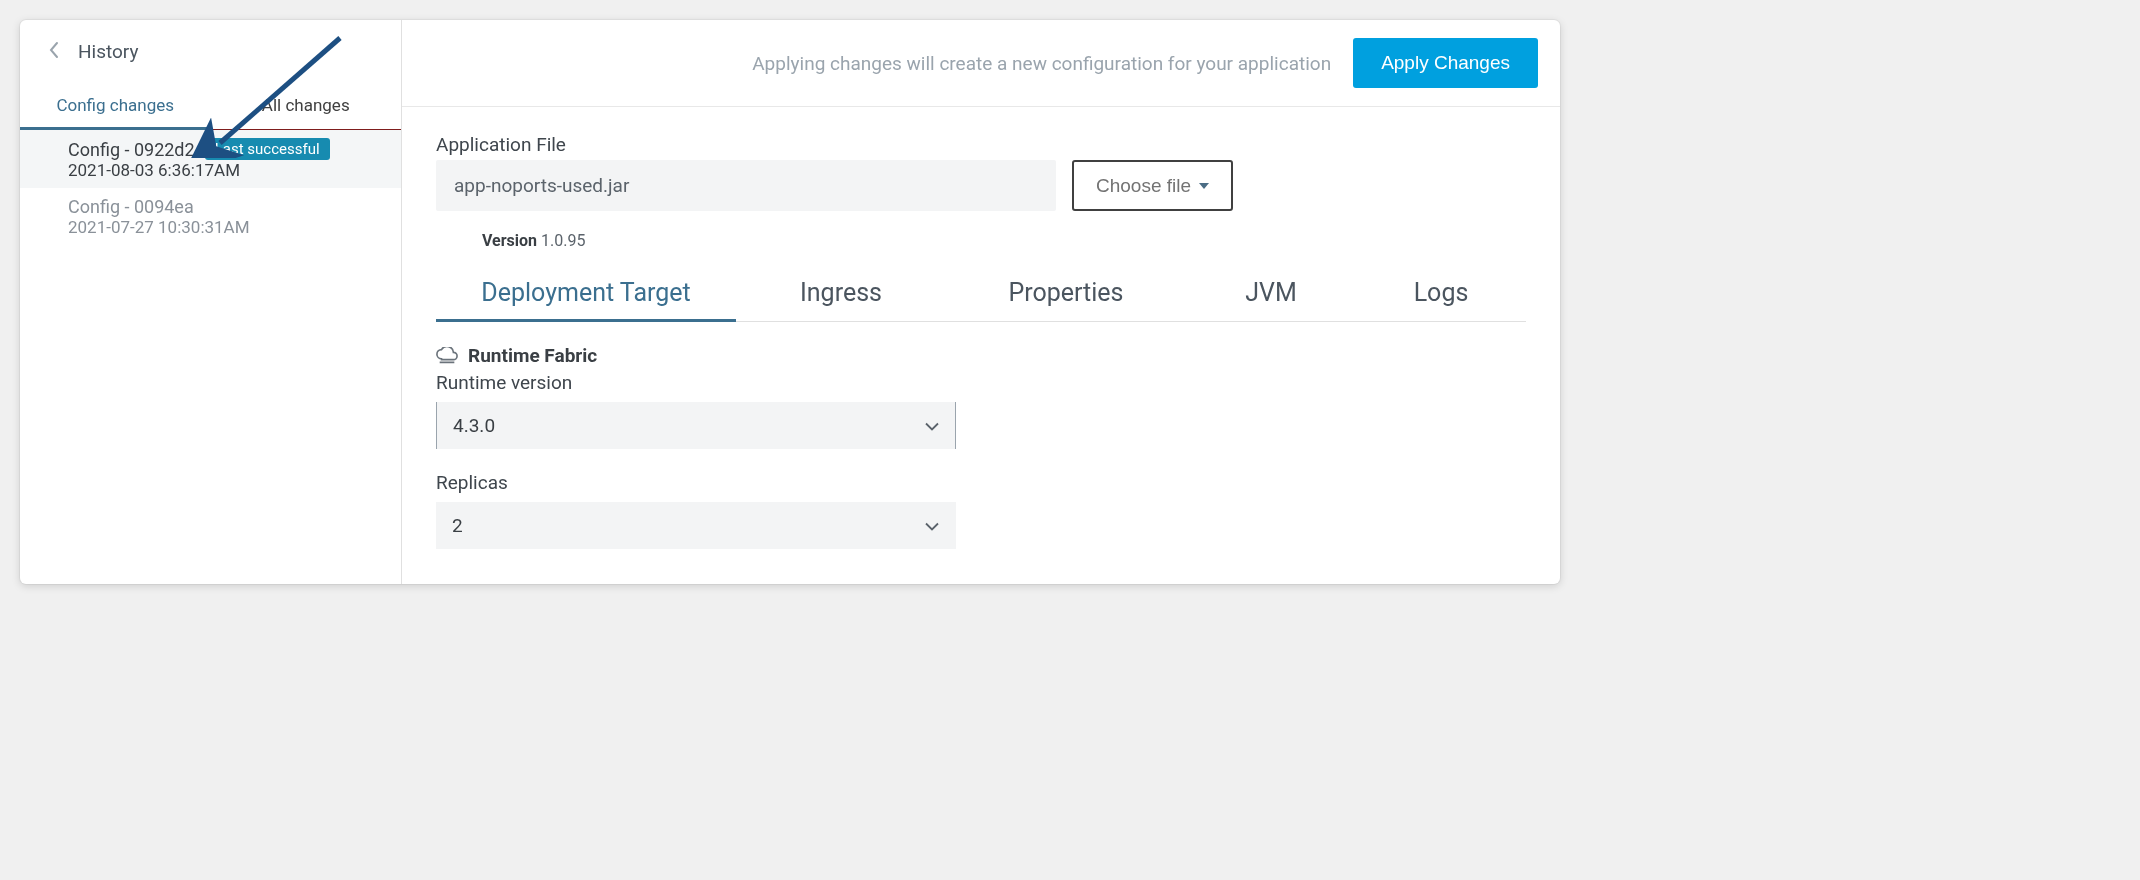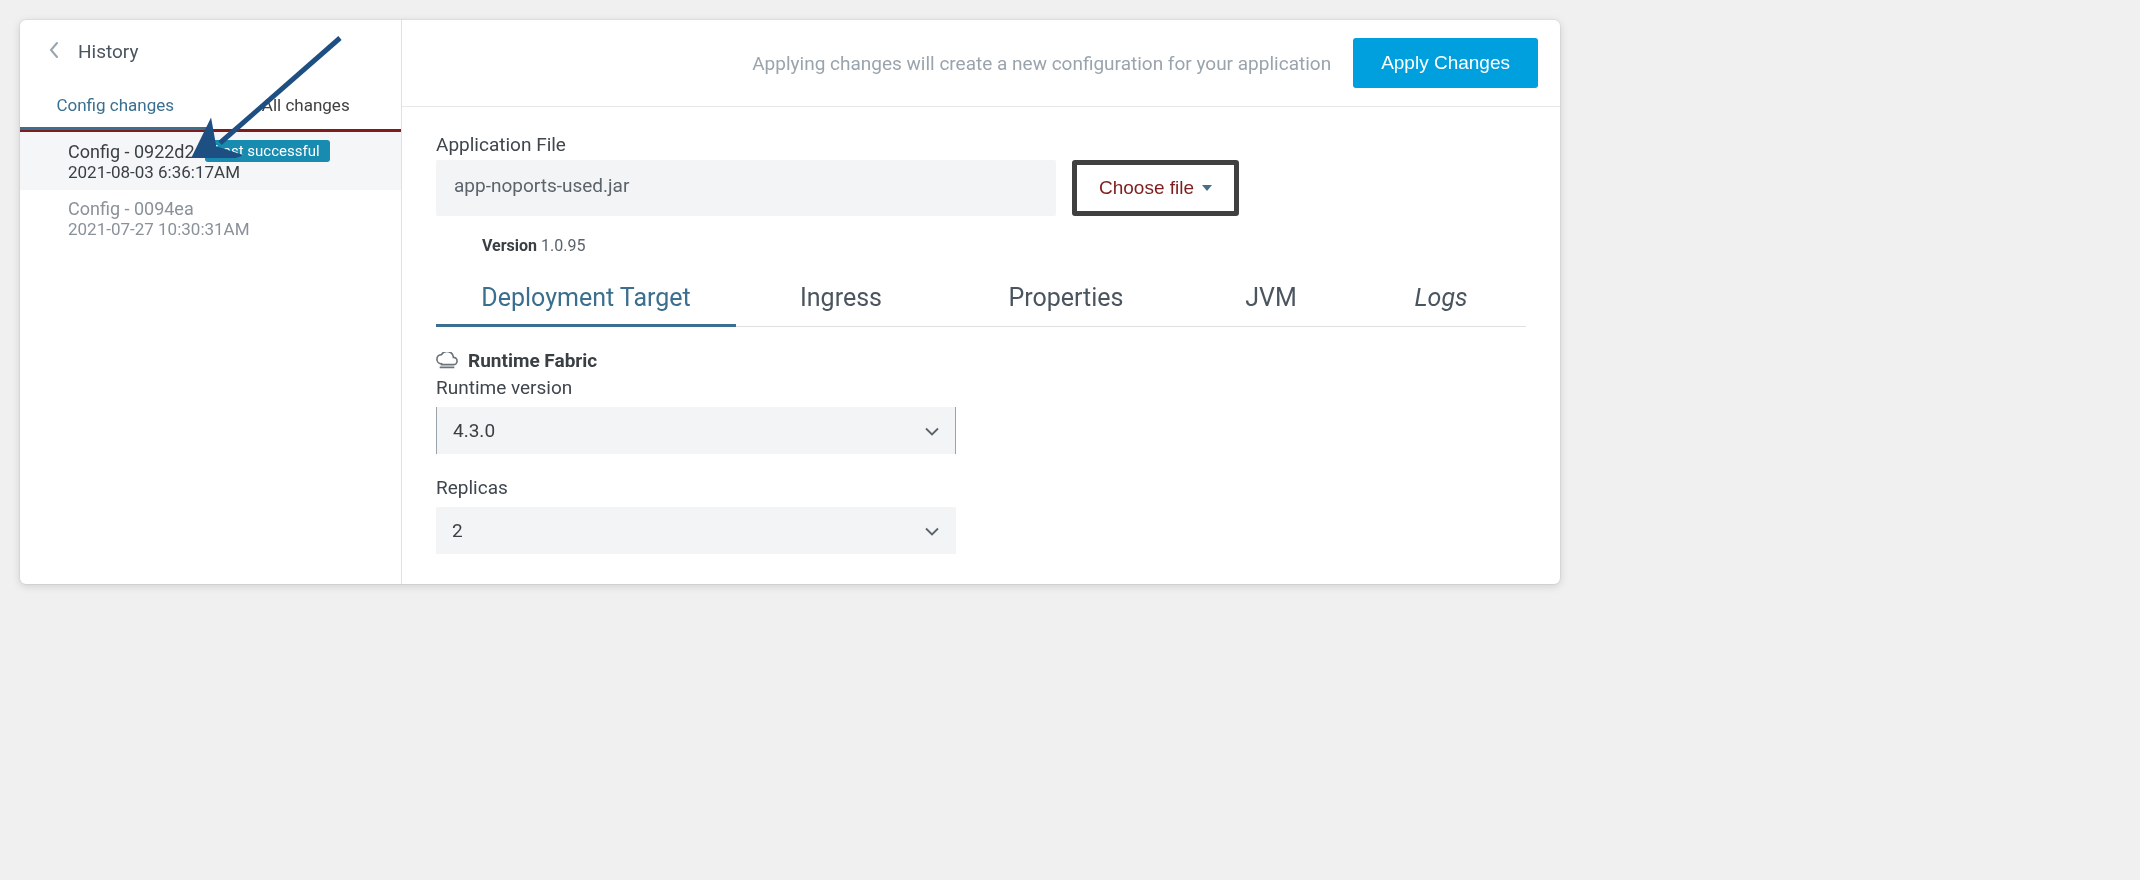--- a/index.html
+++ b/index.html
@@ -38,21 +38,21 @@
     line-height: 1;
     cursor: pointer;
   }
   .sidebar-title {
     font-size: 19px;
     color: #4b555f;
     font-weight: 400;
   }
   .sidebar-tabs {
     display: flex;
-    border-bottom: 3px solid #7f1d1d;
+    border-bottom: 1px solid #7f1d1d;
   }
   .sidebar-tab {
     flex: 1;
     text-align: center;
     padding: 14px 0 14px 0;
     font-size: 17px;
     color: #404040;
     cursor: pointer;
     position: relative;
   }
@@ -144,22 +144,22 @@
   }
   .file-display {
     flex: 0 0 620px;
     background: #f3f4f5;
     color: #5b636b;
     font-size: 19px;
     padding: 14px 18px;
     border-radius: 2px;
   }
   .choose-file {
-    border: 5px solid #404040;
-    color: #7f1d1d;
+    border: 2px solid #404040;
+    color: #737373;
     background: #fff;
     font-size: 19px;
     padding: 12px 22px;
     border-radius: 3px;
     cursor: pointer;
     display: inline-flex;
     align-items: center;
     gap: 8px;
   }
   .caret-down {
@@ -189,21 +189,21 @@
     font-size: 25px;
     color: #4b555f;
     cursor: pointer;
     text-align: center;
     position: relative;
   }
   .main-tab:nth-child(1){ flex: 0 0 300px; }
   .main-tab:nth-child(2){ flex: 0 0 210px; }
   .main-tab:nth-child(3){ flex: 0 0 240px; }
   .main-tab:nth-child(4){ flex: 0 0 170px; }
-  .main-tab:nth-child(5){ flex: 0 0 170px; font-style: italic; }
+  .main-tab:nth-child(5){ flex: 0 0 170px; }
   .main-tab.active { color: #3b6f8f; }
   .main-tab.active::after {
     content: "";
     position: absolute;
     left: 0; right: 0; bottom: -1px;
     height: 3px;
     background: #3b6f8f;
   }
   .section-header {
     display: flex;

